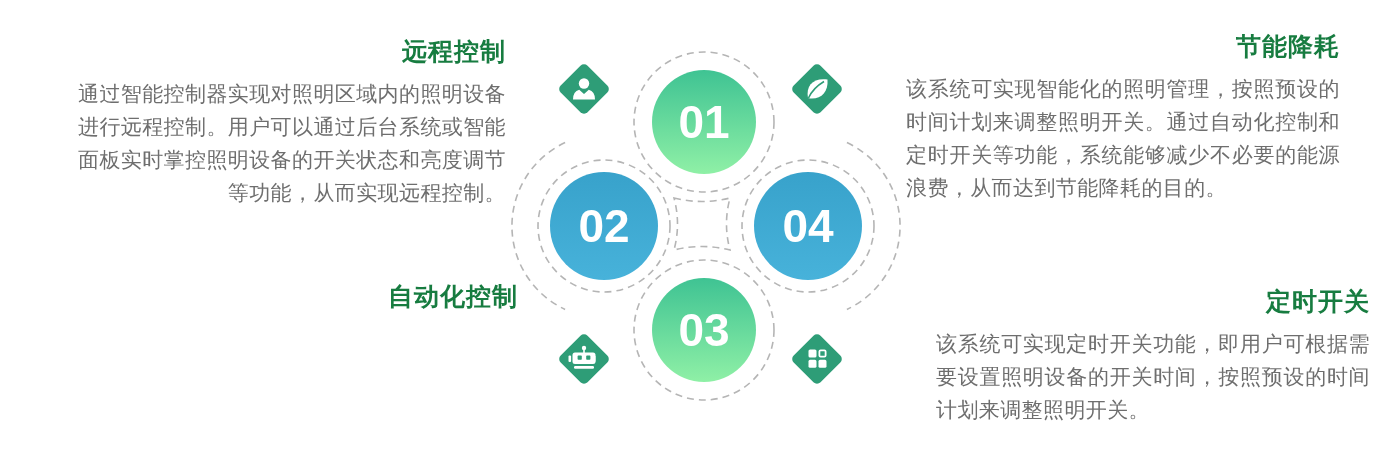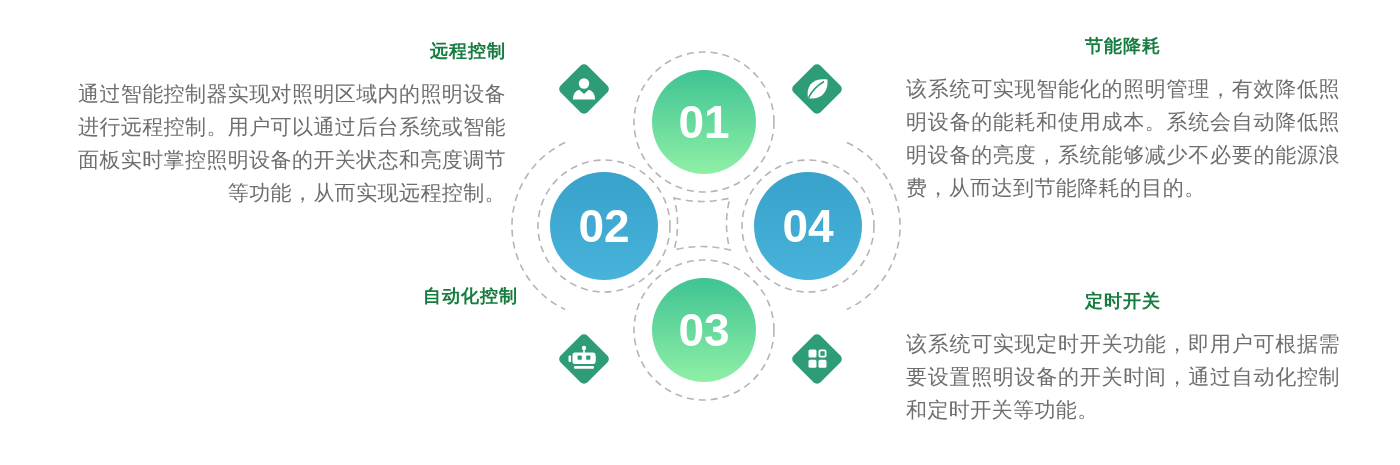--- a/index.html
+++ b/index.html
@@ -2,35 +2,35 @@
 <html><head>
 <meta charset="utf-8">
 <style>
   html,body{margin:0;padding:0;background:#ffffff;}
   body{
     width:1400px;height:465px;position:relative;overflow:hidden;
     font-family:"Liberation Sans","DejaVu Sans",sans-serif;
   }
   .text-block{position:absolute;}
   .text-block h2{
-    margin:0 0 13px 0;font-size:18px;line-height:26px;font-weight:bold;
+    margin:0 0 13px 0;font-size:25px;line-height:26px;font-weight:bold;
     color:#177c40;letter-spacing:1px;
   }
   .text-block p{
     margin:0;font-size:21px;line-height:33px;color:#6e6e6e;
     letter-spacing:0.4px;text-align:justify;
   }
   .tb-left h2{text-align:right;}
   .tb-left p{text-align-last:right;}
-  .tb-right h2{text-align:center;}
+  .tb-right h2{text-align:right;}
   .tb-right p{text-align-last:left;}
   #block-remote{left:78px;top:38px;width:428px;}
   #block-auto{left:90px;top:283px;width:428px;}
   #block-energy{left:906px;top:33px;width:434px;}
-  #block-timer{left:906px;top:288px;width:434px;}
+  #block-timer{left:936px;top:288px;width:434px;}
   #diagram{position:absolute;left:498px;top:10px;}
   .ring{fill:none;stroke:#b5b5b5;stroke-width:1.6;stroke-dasharray:7 5;}
   .num{
     font-family:"Liberation Sans","DejaVu Sans",sans-serif;
     font-size:46px;font-weight:bold;fill:#ffffff;text-anchor:middle;
   }
 </style>
 </head>
 <body>
 
@@ -38,26 +38,26 @@
   <h2>远程控制</h2>
   <p>通过智能控制器实现对照明区域内的照明设备进行远程控制。用户可以通过后台系统或智能面板实时掌控照明设备的开关状态和亮度调节等功能，从而实现远程控制。</p>
 </div>
 
 <div class="text-block tb-left" id="block-auto">
   <h2>自动化控制</h2>
 </div>
 
 <div class="text-block tb-right" id="block-energy">
   <h2>节能降耗</h2>
-  <p>该系统可实现智能化的照明管理，有效降低照明设备的能耗和使用成本。系统会自动降低照明设备的亮度，系统能够减少不必要的能源浪费，从而达到节能降耗的目的。</p>
+  <p>该系统可实现智能化的照明管理，按照预设的时间计划来调整照明开关。通过自动化控制和定时开关等功能，系统能够减少不必要的能源浪费，从而达到节能降耗的目的。</p>
 </div>
 
 <div class="text-block tb-right" id="block-timer">
   <h2>定时开关</h2>
-  <p>该系统可实现定时开关功能，即用户可根据需要设置照明设备的开关时间，通过自动化控制和定时开关等功能。</p>
+  <p>该系统可实现定时开关功能，即用户可根据需要设置照明设备的开关时间，按照预设的时间计划来调整照明开关。</p>
 </div>
 
 <svg id="diagram" width="414" height="436" viewBox="496 8 414 436">
   <defs>
     <linearGradient id="greenGrad" x1="0" y1="0" x2="0" y2="1">
       <stop offset="0" stop-color="#3fc393"></stop>
       <stop offset="1" stop-color="#8ff0a6"></stop>
     </linearGradient>
     <linearGradient id="blueGrad" x1="0" y1="0" x2="0" y2="1">
       <stop offset="0" stop-color="#38a2cb"></stop>

